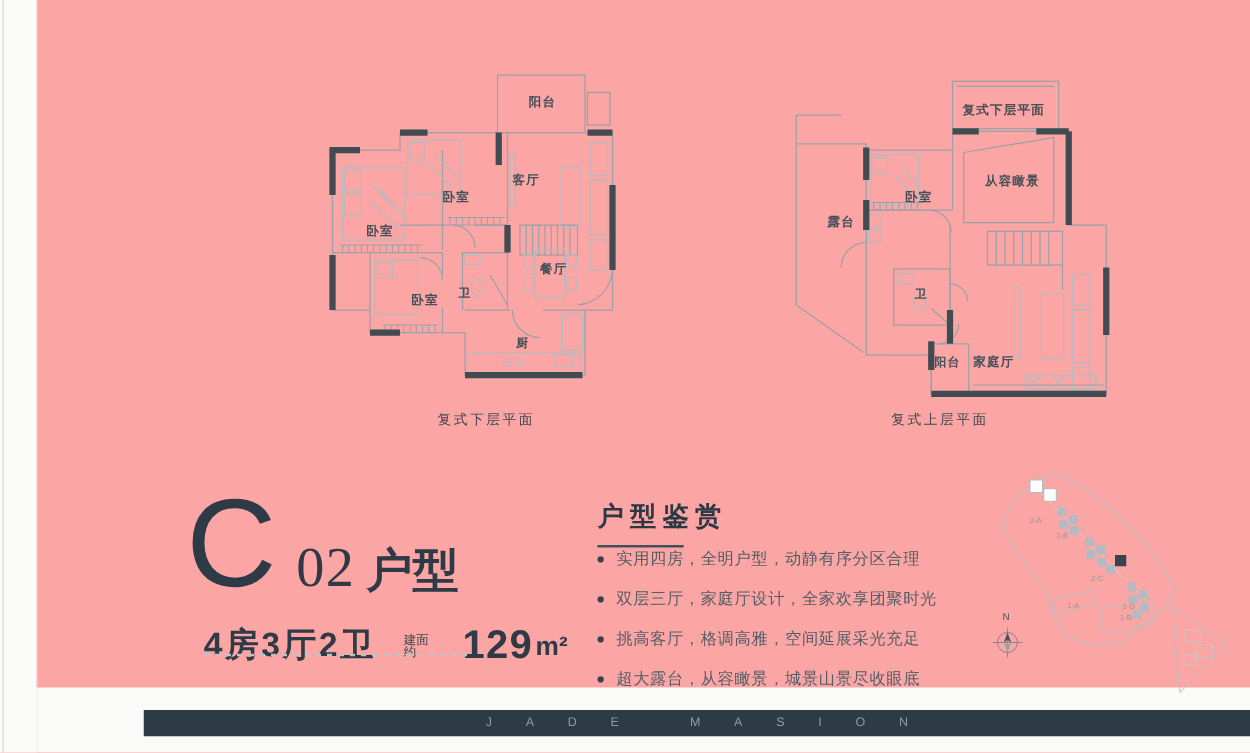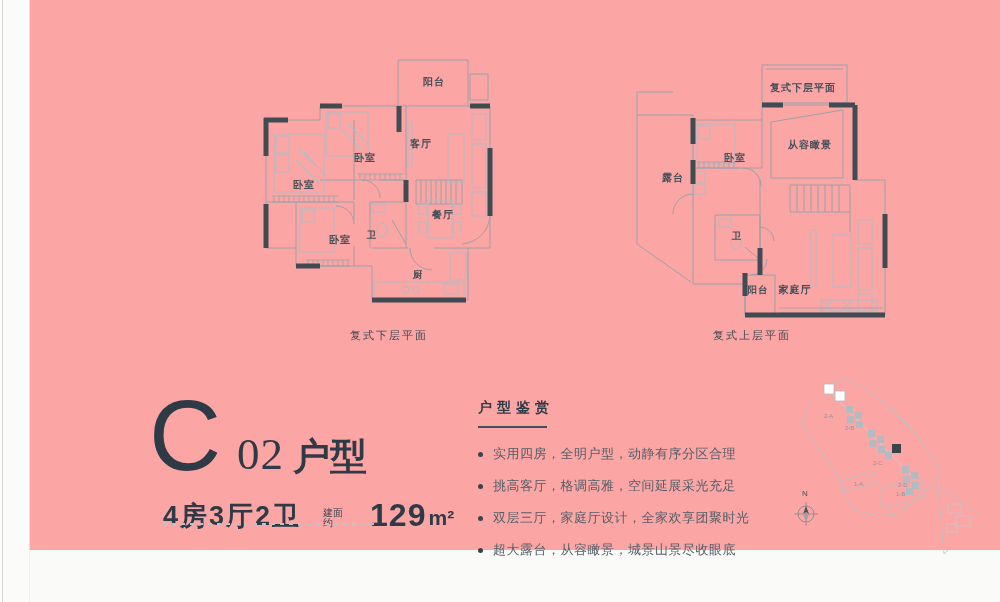--- a/index.html
+++ b/index.html
@@ -32,23 +32,23 @@
   .rooms-summary { font-size:27px; font-weight:600; letter-spacing:2px; color:#2e3b46; line-height:28px; }
   .area-prefix { display:inline-block; width:21px; font-size:10px; line-height:10px; color:#3b4650;
                  margin:0 2px 2px 22px; }
   .area-value { font-size:32px; font-weight:600; color:#2e3b46; line-height:29px; letter-spacing:1px;margin-left:24px; }
   .area-unit { font-size:21px; font-weight:600; color:#2e3b46; line-height:24px; margin-left:2px; }
   .dash-line { position:absolute; left:163px; top:523px; width:216px; height:2px;
                background:repeating-linear-gradient(90deg,#bdc4c9 0 4px,transparent 4px 9px); }
 
   
   .appre { position:absolute; left:478px; top:399px; width:310px; }
-  .appre-title { font-size:14px; font-weight:700; letter-spacing:5px; color:#2c3944; }
+  .appre-title { font-size:21px; font-weight:700; letter-spacing:5px; color:#2c3944; }
   .appre-rule { width:69px; height:2px; background:#42505b; margin-top:9px; }
-  .appre-list { margin-top:17px; }
+  .appre-list { }
   .appre-row { display:flex; align-items:center; margin-bottom:14px; }
   .dot { width:5px; height:5px; border-radius:50%; background:#39434c; margin-right:10px; flex:0 0 auto; }
   .appre-text { font-size:13px; color:#535e67; letter-spacing:.5px; white-space:nowrap; }
 
   
   .sitemap { position:absolute; left:790px; top:366px; width:208px; height:214px; }
   .sitemap svg { position:absolute; left:0; top:0; }
 
   
   .brand-bar { position:absolute; left:115px; top:568px; width:885px; height:21px; background:#2d3b47;
@@ -243,25 +243,25 @@
   <div class="appre">
     <div class="appre-title">户型鉴赏</div>
     <div class="appre-rule"></div>
     <div class="appre-list">
       <div class="appre-row">
         <span class="dot"></span>
         <span class="appre-text">实用四房，全明户型，动静有序分区合理</span>
       </div>
       <div class="appre-row">
         <span class="dot"></span>
-        <span class="appre-text">挑高客厅，格调高雅，空间延展采光充足</span>
+        <span class="appre-text">双层三厅，家庭厅设计，全家欢享团聚时光</span>
       </div>
       <div class="appre-row">
         <span class="dot"></span>
-        <span class="appre-text">双层三厅，家庭厅设计，全家欢享团聚时光</span>
+        <span class="appre-text">挑高客厅，格调高雅，空间延展采光充足</span>
       </div>
       <div class="appre-row">
         <span class="dot"></span>
         <span class="appre-text">超大露台，从容瞰景，城景山景尽收眼底</span>
       </div>
     </div>
   </div>
 
   <div class="sitemap">
     <svg width="208" height="214" viewBox="0 0 208 214">
@@ -311,13 +311,16 @@
       <g>
         <text x="12" y="130" font-size="8" fill="#4a545c" font-family="Liberation Sans, DejaVu Sans, sans-serif">N</text>
         <circle cx="16" cy="148" r="8" fill="none" stroke="#7b858d" stroke-width="0.8"></circle>
         <path d="M16,136 V160 M4,148 H28" stroke="#7b858d" stroke-width="0.7"></path>
         <path d="M16,140 L19,148 L16,146 L13,148 Z" fill="#4a545c"></path>
         <path d="M16,156 L19,148 L16,150 L13,148 Z" fill="#9aa2a8"></path>
       </g>
     </svg>
   </div>
 
+  <div class="brand-bar">
+    <span>JADE MASION</span>
+  </div>
 </div>
 
 </body></html>

